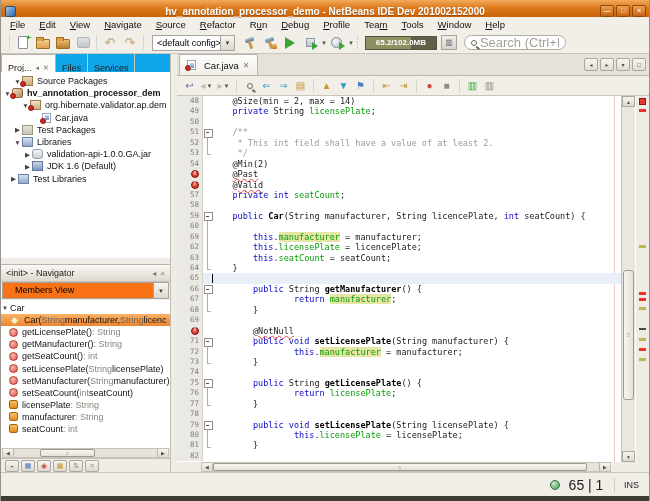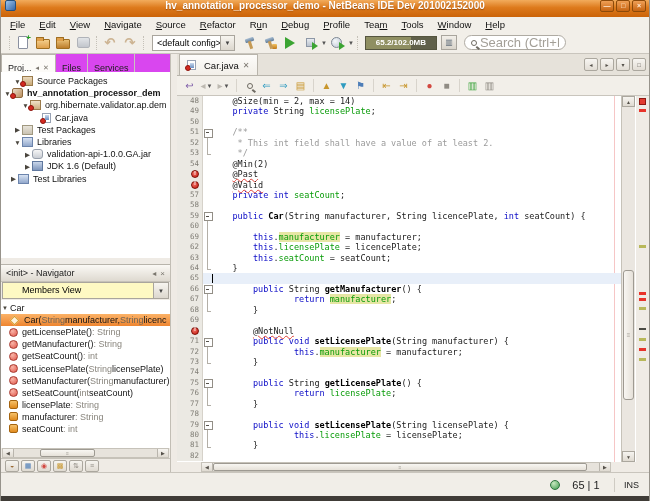--- a/index.html
+++ b/index.html
@@ -1,21 +1,21 @@
 <!DOCTYPE html>
 <html><head>
 <meta charset="utf-8">
 <style>
   *{margin:0;padding:0;box-sizing:border-box}
   html,body{background:#fff}
   body{width:650px;height:501px;font-family:"Liberation Sans",sans-serif}
   .win{position:relative;width:650px;height:501px;background:#EFEBE5;overflow:hidden;
        border-left:1px solid #97938B;border-right:1px solid #97938B}
   
-  .titlebar{height:17px;background:linear-gradient(#F2AC5C,#DD7A1C 45%,#CB6309);display:flex;align-items:flex-start;position:relative}
+  .titlebar{height:17px;background:linear-gradient(#F2AC5C,#DD7A1C 45%,#CB6309);display:flex;align-items:flex-end;position:relative}
   .tb-icon{width:11px;height:11px;margin-left:4px;border-radius:2px;background:linear-gradient(135deg,#9CC4EC,#3667A8);border:1px solid #24507E;z-index:1}
   .tb-title{position:absolute;left:0;right:0;text-align:center;font-size:10px;font-weight:bold;color:#fff;text-shadow:0 1px 1px rgba(90,40,0,.5)}
   .tb-btns{margin-left:auto;display:flex;gap:2px;margin-right:3px;z-index:1}
   .tb-btn{width:14px;height:12px;border:1px solid #8C4A0A;border-radius:2px;background:linear-gradient(#EF9F55,#C66411);color:#FFEFDC;font-size:7px;line-height:10px;text-align:center;font-weight:bold}
   
   .menubar{height:15px;background:#F2EFE9;display:flex;align-items:center;padding-left:2px}
   .menu-item{font-size:9.5px;color:#111;padding:0 7px;white-space:nowrap}
   
   .maintoolbar{height:22px;background:#F2EFE9;border-bottom:1px solid #C9C5BD;display:flex;align-items:center;padding:0 5px}
   .tbtn{width:20px;height:19px;display:flex;align-items:center;justify-content:center;position:relative;flex:none}
@@ -40,21 +40,21 @@
   .minitri{width:0;height:0;border-left:6px solid #3BA432;border-top:4px solid transparent;border-bottom:4px solid transparent;position:absolute;right:2px;bottom:2px}
   .dcaret{font-size:6px;color:#555;margin-left:1px;flex:none}
   .memory{width:72px;height:14px;margin:0 4px;background:linear-gradient(to right,#8F8F62 0 64%,#60604A 64% 100%);border:1px solid #55553F;color:#fff;font-size:8px;font-weight:bold;text-align:center;line-height:12px;flex:none}
   .gc-btn{width:16px;height:15px;border:1px solid #A9A59D;background:linear-gradient(#F2EFE9,#D9D4CB);display:flex;align-items:center;justify-content:center;font-size:8px;color:#5E6A78;flex:none}
   .search{display:flex;align-items:center;gap:3px;height:15px;margin-left:7px;padding:0 6px;background:#fff;border:1px solid #AFABA3;border-radius:8px;width:102px;flex:none}
   .mag{width:6px;height:6px;border:1.5px solid #6E6A62;border-radius:50%;position:relative;flex:none}
   .mag::after{content:"";position:absolute;width:4px;height:1.5px;background:#6E6A62;transform:rotate(40deg);left:4px;top:6px}
   .search-ph{font-size:13px;color:#A39F97;white-space:nowrap;overflow:hidden}
   
   .lpanel{position:absolute;left:0;top:54px;width:170px;bottom:29px;background:#EFEBE5;border-right:1px solid #C2BEB5}
-  .ltabs{height:28px;display:flex;background:#d946ef;border-bottom:1px solid #B8B4AB}
+  .ltabs{height:28px;display:flex;background:#0ea5e9;border-bottom:1px solid #B8B4AB}
   .ltab{font-size:9px;padding:0 6px;color:#222;border-right:1px solid #C9C5BD;display:flex;align-items:center;gap:4px}
   .ltab.active{background:#FCFBF8;border:1px solid #B8B4AB;border-bottom:none}
   .ltab-ic{font-size:7px;color:#7A766E}
   .ptree{position:absolute;top:18px;left:0;right:0;height:186px;background:#fff;overflow:hidden;padding-top:3px}
   .trow{height:12.2px;display:flex;align-items:center;font-size:9px;color:#111;white-space:nowrap;overflow:hidden}
   .arrow{width:9px;font-size:6.5px;color:#4A463E;text-align:center;flex:none;line-height:9px}
   .tico{width:11px;height:10px;flex:none;margin-right:4px;position:relative}
   .tico.project{background:linear-gradient(135deg,#EADCC9,#B98E5E);border:1px solid #8F6A3E;border-radius:2px}
   .tico.packages{background:linear-gradient(#EAD9BD,#C7A877);border:1px solid #9A7B4C}
   .tico.packages-disabled{background:linear-gradient(#E8E4DA,#C9C2B2);border:1px solid #A09880}
@@ -62,21 +62,21 @@
   .tico.java-file{background:#fff;border:1px solid #98A2B4;width:9px}
   .tico.java-file::after{content:"";position:absolute;inset:1.5px;background:linear-gradient(#C8D8EE,#6D8FBF)}
   .tico.libraries{background:linear-gradient(#D7E2F2,#92A8CC);border:1px solid #6C84AC}
   .tico.jar{background:linear-gradient(#F6F6F6,#C9CDD4);border:1px solid #98A0AC;border-radius:3px}
   .tico.jdk{background:linear-gradient(#C9D6EA,#7E96BC);border:1px solid #60789E}
   .badge{position:absolute;left:-3px;bottom:-2px;width:6px;height:6px;border-radius:50%;background:#D42A20;border:1px solid #8E150E}
   .vsplit{position:absolute;top:204px;left:0;right:0;height:6px;background:#EFEBE5}
   .navhdr{position:absolute;top:210px;left:0;right:0;height:18px;background:linear-gradient(#FBF9F5,#DED9D0);border-top:1px solid #B8B4AB;border-bottom:1px solid #C6C2B9;display:flex;align-items:center;font-size:9px;color:#222;padding:0 5px}
   .navhdr .hic{margin-left:auto;display:flex;gap:4px;color:#7A766E;font-size:8px}
   .ncombo{position:absolute;top:228px;left:1px;right:1px;height:17px;display:flex}
-  .ncombo-text{flex:1;background:#fef9c3;border:1px solid #A9A59D;border-right:none;font-size:9px;padding:2px 19px}
+  .ncombo-text{flex:1;background:#f97316;border:1px solid #A9A59D;border-right:none;font-size:9px;padding:2px 12px}
   .ncombo-btn{width:16px;background:linear-gradient(#F7F5F0,#DCD7CE);border:1px solid #A9A59D;font-size:6px;color:#444;display:flex;align-items:center;justify-content:center}
   .ntree{position:absolute;top:246px;left:0;right:0;height:148px;background:#fff;overflow:hidden;padding-top:2px}
   .nrow{height:12.1px;display:flex;align-items:center;font-size:9px;white-space:nowrap;overflow:hidden;padding-left:8px}
   .nrow.classrow{padding-left:1px}
   .nrow.sel{background:linear-gradient(#FBB267,#EE8530)}
   .seg-b{color:#141414}.seg-g{color:#8A867E}
   .sel .seg-g{color:#6E6354}
   .carrow{font-size:6px;color:#4A463E;width:8px;flex:none}
   .nico{flex:none;margin-right:4px;position:relative}
   .nico.constructor{width:7px;height:7px;border:1.5px solid #D89A2B;transform:rotate(45deg);background:#FDF2DC;margin:0 6px 0 2px}
@@ -125,21 +125,21 @@
   .vs-thumb{position:absolute;left:1px;right:1px;border:1px solid #9E9A92;border-radius:3px;background:linear-gradient(to right,#F8F6F2,#E6E1D9);font-size:6px;color:#A8A49C;display:flex;align-items:center;justify-content:center}
   .estripe{position:absolute;left:459px;right:0;top:0;bottom:0;background:#EFEBE5}
   .stripe-box{position:absolute;left:3px;top:2px;width:7px;height:7px;background:#E23B30;border:1px solid #8E1812}
   .smark{position:absolute;left:3px;width:7px;height:3px}
   .smark.red{background:#E8332A}.smark.olive{background:#B8B85A}.smark.dark{background:#4A4A44;height:2px}
   .ehscroll{position:absolute;left:24px;right:38px;bottom:0;height:10px;background:#E7E3DC;border:1px solid #C6C2B9;display:flex;align-items:stretch}
   .ehthumb{flex:1;margin-right:12px;background:linear-gradient(#F8F6F2,#E6E1D9);border:1px solid #9E9A92;border-radius:2px;font-size:5px;color:#A8A49C;display:flex;align-items:center;justify-content:center}
   
   .statusbar{position:absolute;left:0;right:0;bottom:5px;height:24px;background:#F1EEE8;border-top:1px solid #C9C5BD;display:flex;align-items:center}
   .sb-ico{width:10px;height:10px;border-radius:50%;background:radial-gradient(circle at 35% 30%,#C8E8C0,#3E9B4F);border:1px solid #2E7440;margin-left:auto}
-  .sb-pos{font-size:11px;color:#222;width:52px;text-align:center}
+  .sb-pos{font-size:14px;color:#222;width:52px;text-align:center}
   .sb-sep{width:1px;height:14px;border-left:1px solid #CFCBC3;margin:0 2px}
   .sb-ins{font-size:9px;color:#222;padding:0 10px 0 7px}
   .winbottom{position:absolute;left:0;right:0;bottom:0;height:5px;background:#403C37}
 </style>
 </head>
 <body>
 
 <div class="win">
 
   <div class="titlebar">

